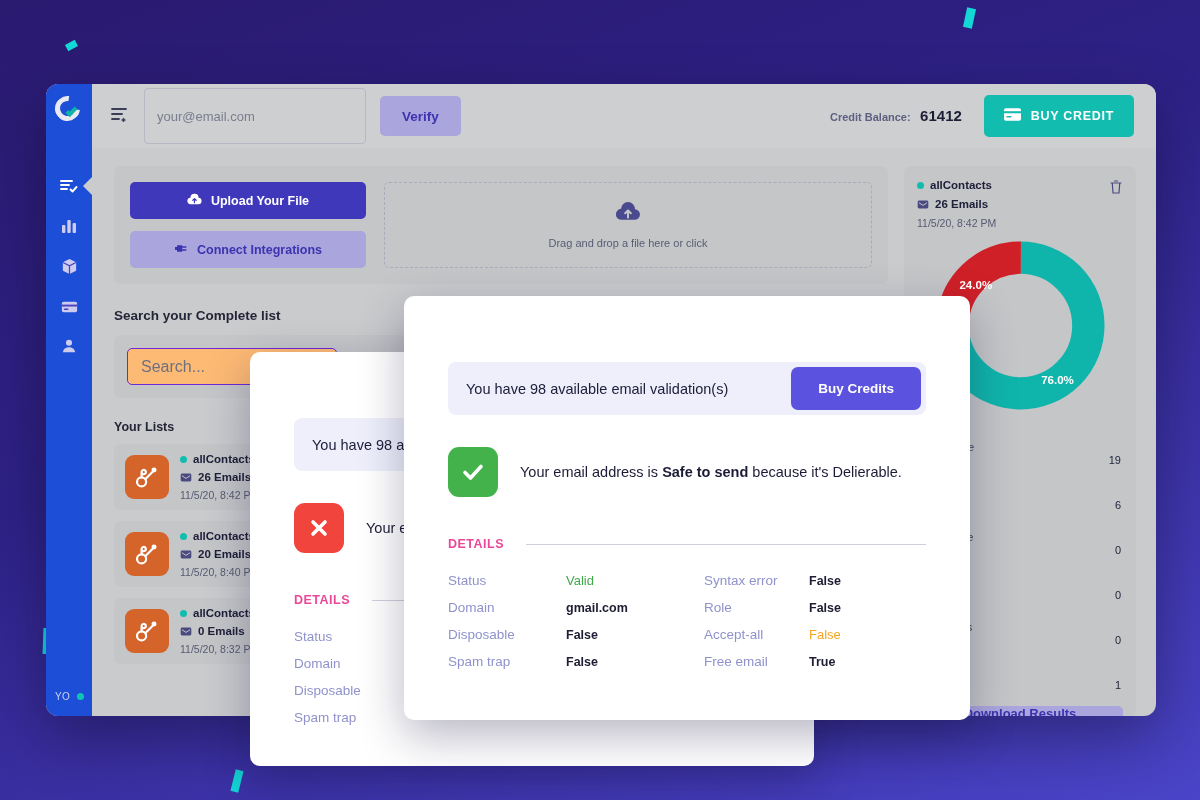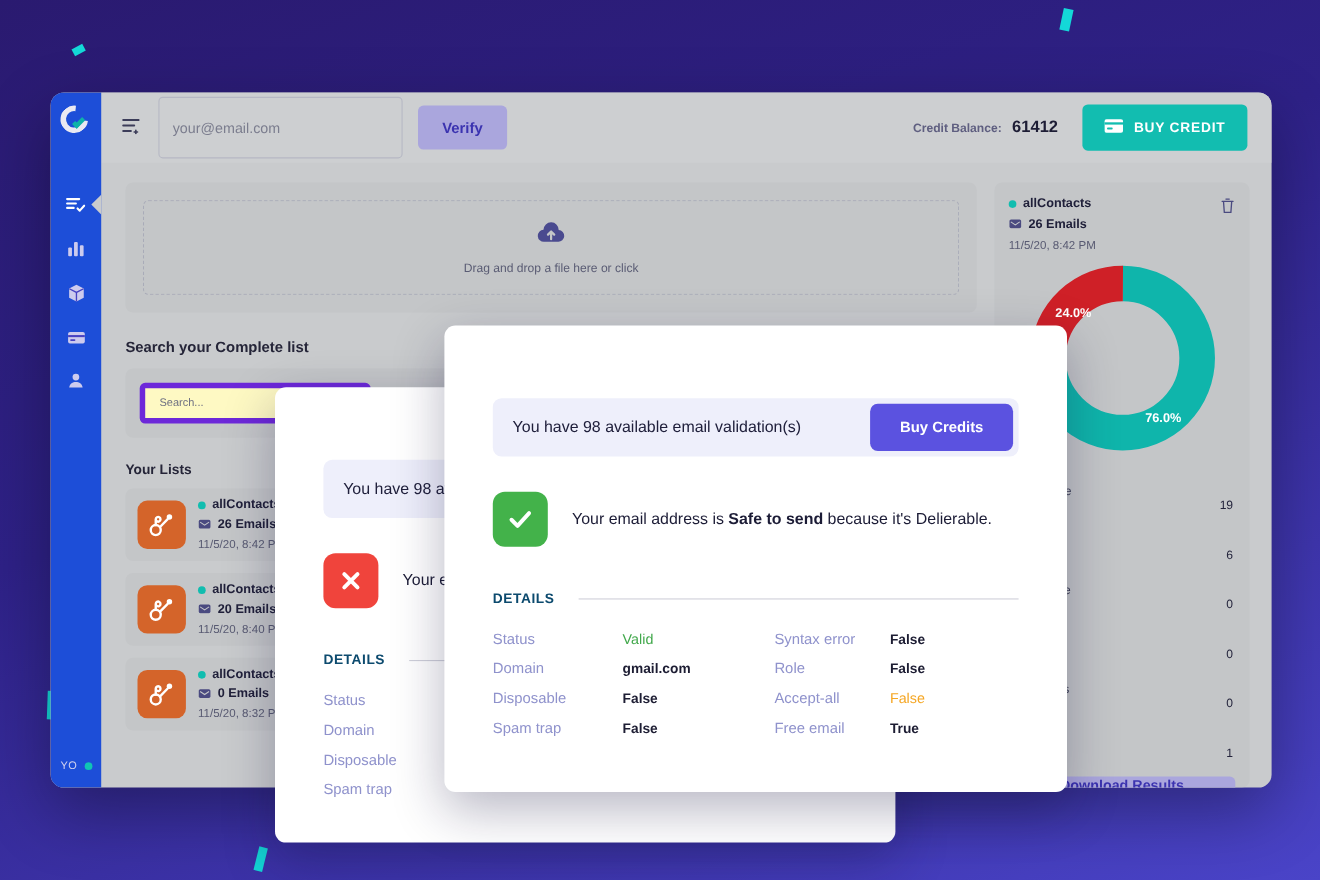--- a/index.html
+++ b/index.html
@@ -110,22 +110,22 @@
   .dropzone {
     flex: 1; border: 1.5px dashed #a9abb8; border-radius: 5px;
     display: flex; flex-direction: column; align-items: center;
     justify-content: center; gap: 10px;
   }
   .dropzone-text { font-size: 11px; color: #5a5c74; }
 
   .search-title { font-size: 13.5px; font-weight: bold; color: #252538; margin: 24px 0 12px; }
   .search-card { background: #c4c6c8; border-radius: 7px; padding: 13px; }
   .search-input {
-    width: 210px; height: 37px; border: 5px solid #6d28d9; border-radius: 5px;
-    background: #fef9c3; padding: 0 13px; font-size: 10px; color: #5d5f72;
+    width: 210px; height: 37px; border: 1px solid #6d28d9; border-radius: 5px;
+    background: #fdba74; padding: 0 13px; font-size: 16px; color: #5d5f72;
     font-family: "Liberation Sans", sans-serif;
   }
   .search-input::placeholder { color: #6e7082; }
 
   .lists-head { display: flex; margin: 22px 0 10px; }
   .lists-head span { font-size: 12.5px; font-weight: bold; color: #252538; }
   .lists-head .col2 { margin-left: 105px; }
 
   .list-item {
     background: #c4c6c8; border-radius: 7px; padding: 9px 11px;
@@ -191,21 +191,21 @@
     width: 50px; height: 50px; border-radius: 11px; flex: 0 0 50px;
     display: flex; align-items: center; justify-content: center;
   }
   .verdict-ok { background: #43b24a; }
   .verdict-bad { background: #f0443c; }
   .verdict-text { font-size: 14.5px; color: #1c1c36; }
   .verdict-text b { font-weight: bold; }
 
   .details-head { display: flex; align-items: center; gap: 22px; margin-top: 40px; }
   .details-label {
-    font-size: 12.5px; font-weight: bold; color: #0c4a6e; letter-spacing: .5px;
+    font-size: 12.5px; font-weight: bold; color: #ec4899; letter-spacing: .5px;
   }
   .details-rule { flex: 1; height: 1px; background: #cfd0da; }
 
   .details-grid {
     display: grid; grid-template-columns: 118px 138px 105px auto;
     row-gap: 12px; margin-top: 22px; align-items: center;
   }
   .dg-label { font-size: 13.5px; color: #8f92cc; }
   .dg-value { font-size: 12.5px; font-weight: bold; color: #1d1d33; }
   .dg-value.valid { color: #41a84b; font-weight: normal; font-size: 13px; }
@@ -305,20 +305,41 @@
           <span>BUY CREDIT</span>
         </button>
       </div>
     </div>
 
     <div class="content">
 
       <div class="left-col">
 
         <div class="upload-card">
+          <div class="upload-buttons">
+            <button class="btn-upload">
+              <span>
+                <svg width="15" height="13" viewBox="0 0 16 14">
+                  <path d="M4 12h8a3.4 3.4 0 00.4-6.8A4.4 4.4 0 003.6 5 3.5 3.5 0 004 12z" fill="#fff"></path>
+                  <path d="M8 10.5V6.2M6.2 7.8L8 6l1.8 1.8" stroke="#4038bb" stroke-width="1.3" stroke-linecap="round" stroke-linejoin="round" fill="none"></path>
+                </svg>
+              </span>
+              <span>Upload Your File</span>
+            </button>
+            <button class="btn-integrations">
+              <span>
+                <svg width="14" height="13" viewBox="0 0 14 13">
+                  <path d="M3 3.2h5.2v6.6H3z" fill="#3b33b0"></path>
+                  <path d="M8.2 5h3.6M8.2 8h3.6" stroke="#3b33b0" stroke-width="1.5" stroke-linecap="round"></path>
+                  <path d="M1 5.1h2v2.8H1z" fill="#3b33b0"></path>
+                </svg>
+              </span>
+              <span>Connect Integrations</span>
+            </button>
+          </div>
           <div class="dropzone">
             <span>
               <svg width="26" height="22" viewBox="0 0 16 14">
                 <path d="M4 12h8a3.4 3.4 0 00.4-6.8A4.4 4.4 0 003.6 5 3.5 3.5 0 004 12z" fill="#4a4a8f"></path>
                 <path d="M8 10.5V6.2M6.2 7.8L8 6l1.8 1.8" stroke="#c4c6c8" stroke-width="1.3" stroke-linecap="round" stroke-linejoin="round" fill="none"></path>
               </svg>
             </span>
             <span class="dropzone-text">Drag and drop a file here or click</span>
           </div>
         </div>

